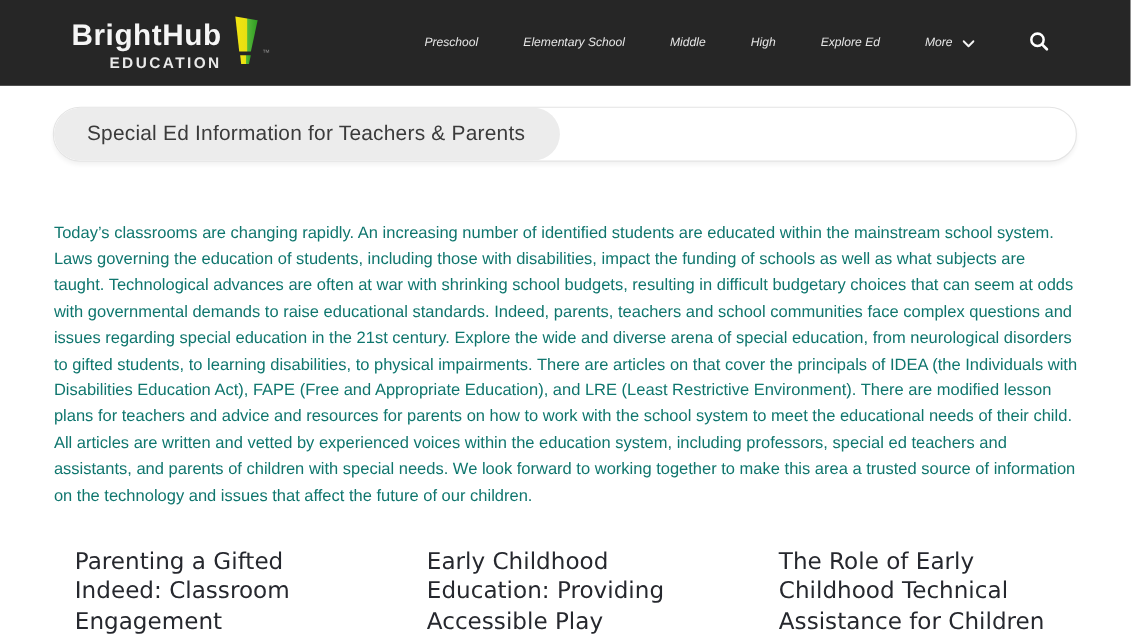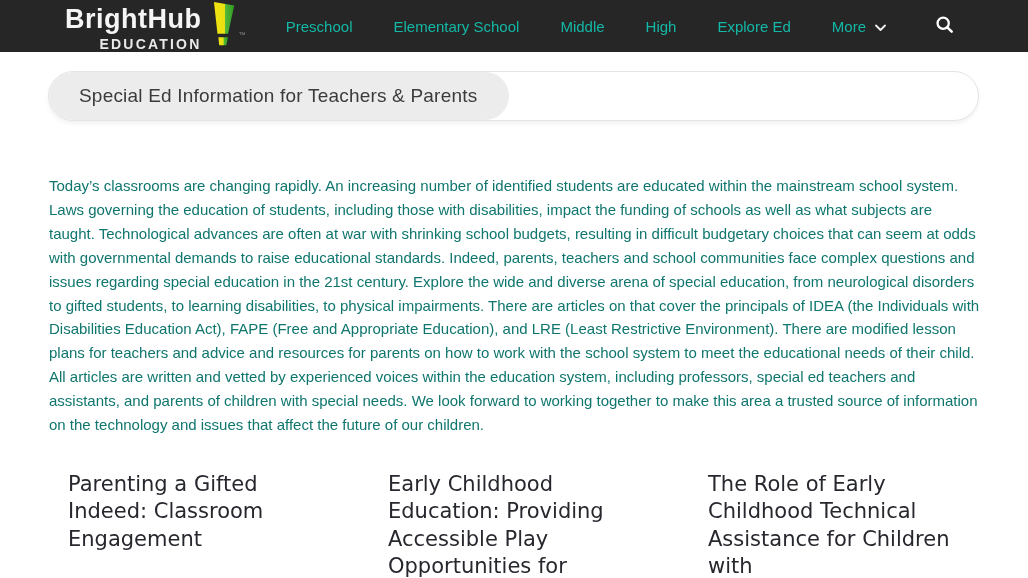--- a/index.html
+++ b/index.html
@@ -7,21 +7,21 @@
   body {
     font-family: "Liberation Sans", sans-serif;
     width: 1028px;
     height: 578px;
     overflow: hidden;
   }
   .page { width: 1028px; height: 578px; overflow: hidden; background: #fff; }
 
   
   .site-header {
-    height: 52px;
+    height: 78px;
     background: #262626;
     display: flex;
     align-items: center;
     padding: 0 72px 0 65px;
   }
   .logo { display: flex; align-items: flex-start; cursor: pointer; }
   .logo-text { display: flex; flex-direction: column; align-items: flex-end; margin-top: 6px; }
   .logo-name {
     color: #f5f5f5;
     font-size: 27px;
@@ -34,25 +34,26 @@
     font-size: 14px;
     font-weight: 700;
     letter-spacing: 2.2px;
     margin-top: 3px;
   }
   .logo-mark { margin-left: 5px; margin-top: 0; }
   .logo-tm { color: #8a8a8a; font-size: 7px; align-self: flex-end; margin: 0 0 14px 2px; }
 
   .main-nav { margin-left: auto; display: flex; align-items: center; gap: 41px; }
   .nav-link {
-    color: #14b8a6;
-    font-size: 15px;
+    color: #e5e5e5;
+    font-size: 11px;
     text-decoration: none;
     cursor: pointer;
     white-space: nowrap;
+    font-style: italic;
   }
   .nav-more { display: flex; align-items: center; gap: 9px; cursor: pointer; }
   .chevron { display: inline-block; margin-top: 2px; }
   .search-btn { background: none; border: none; cursor: pointer; padding: 2px; margin-left: 6px; display: flex; }
 
   
   .title-bar {
     margin: 19px 49px 0 48px;
     height: 50px;
     border: 1px solid #e4e4e4;

